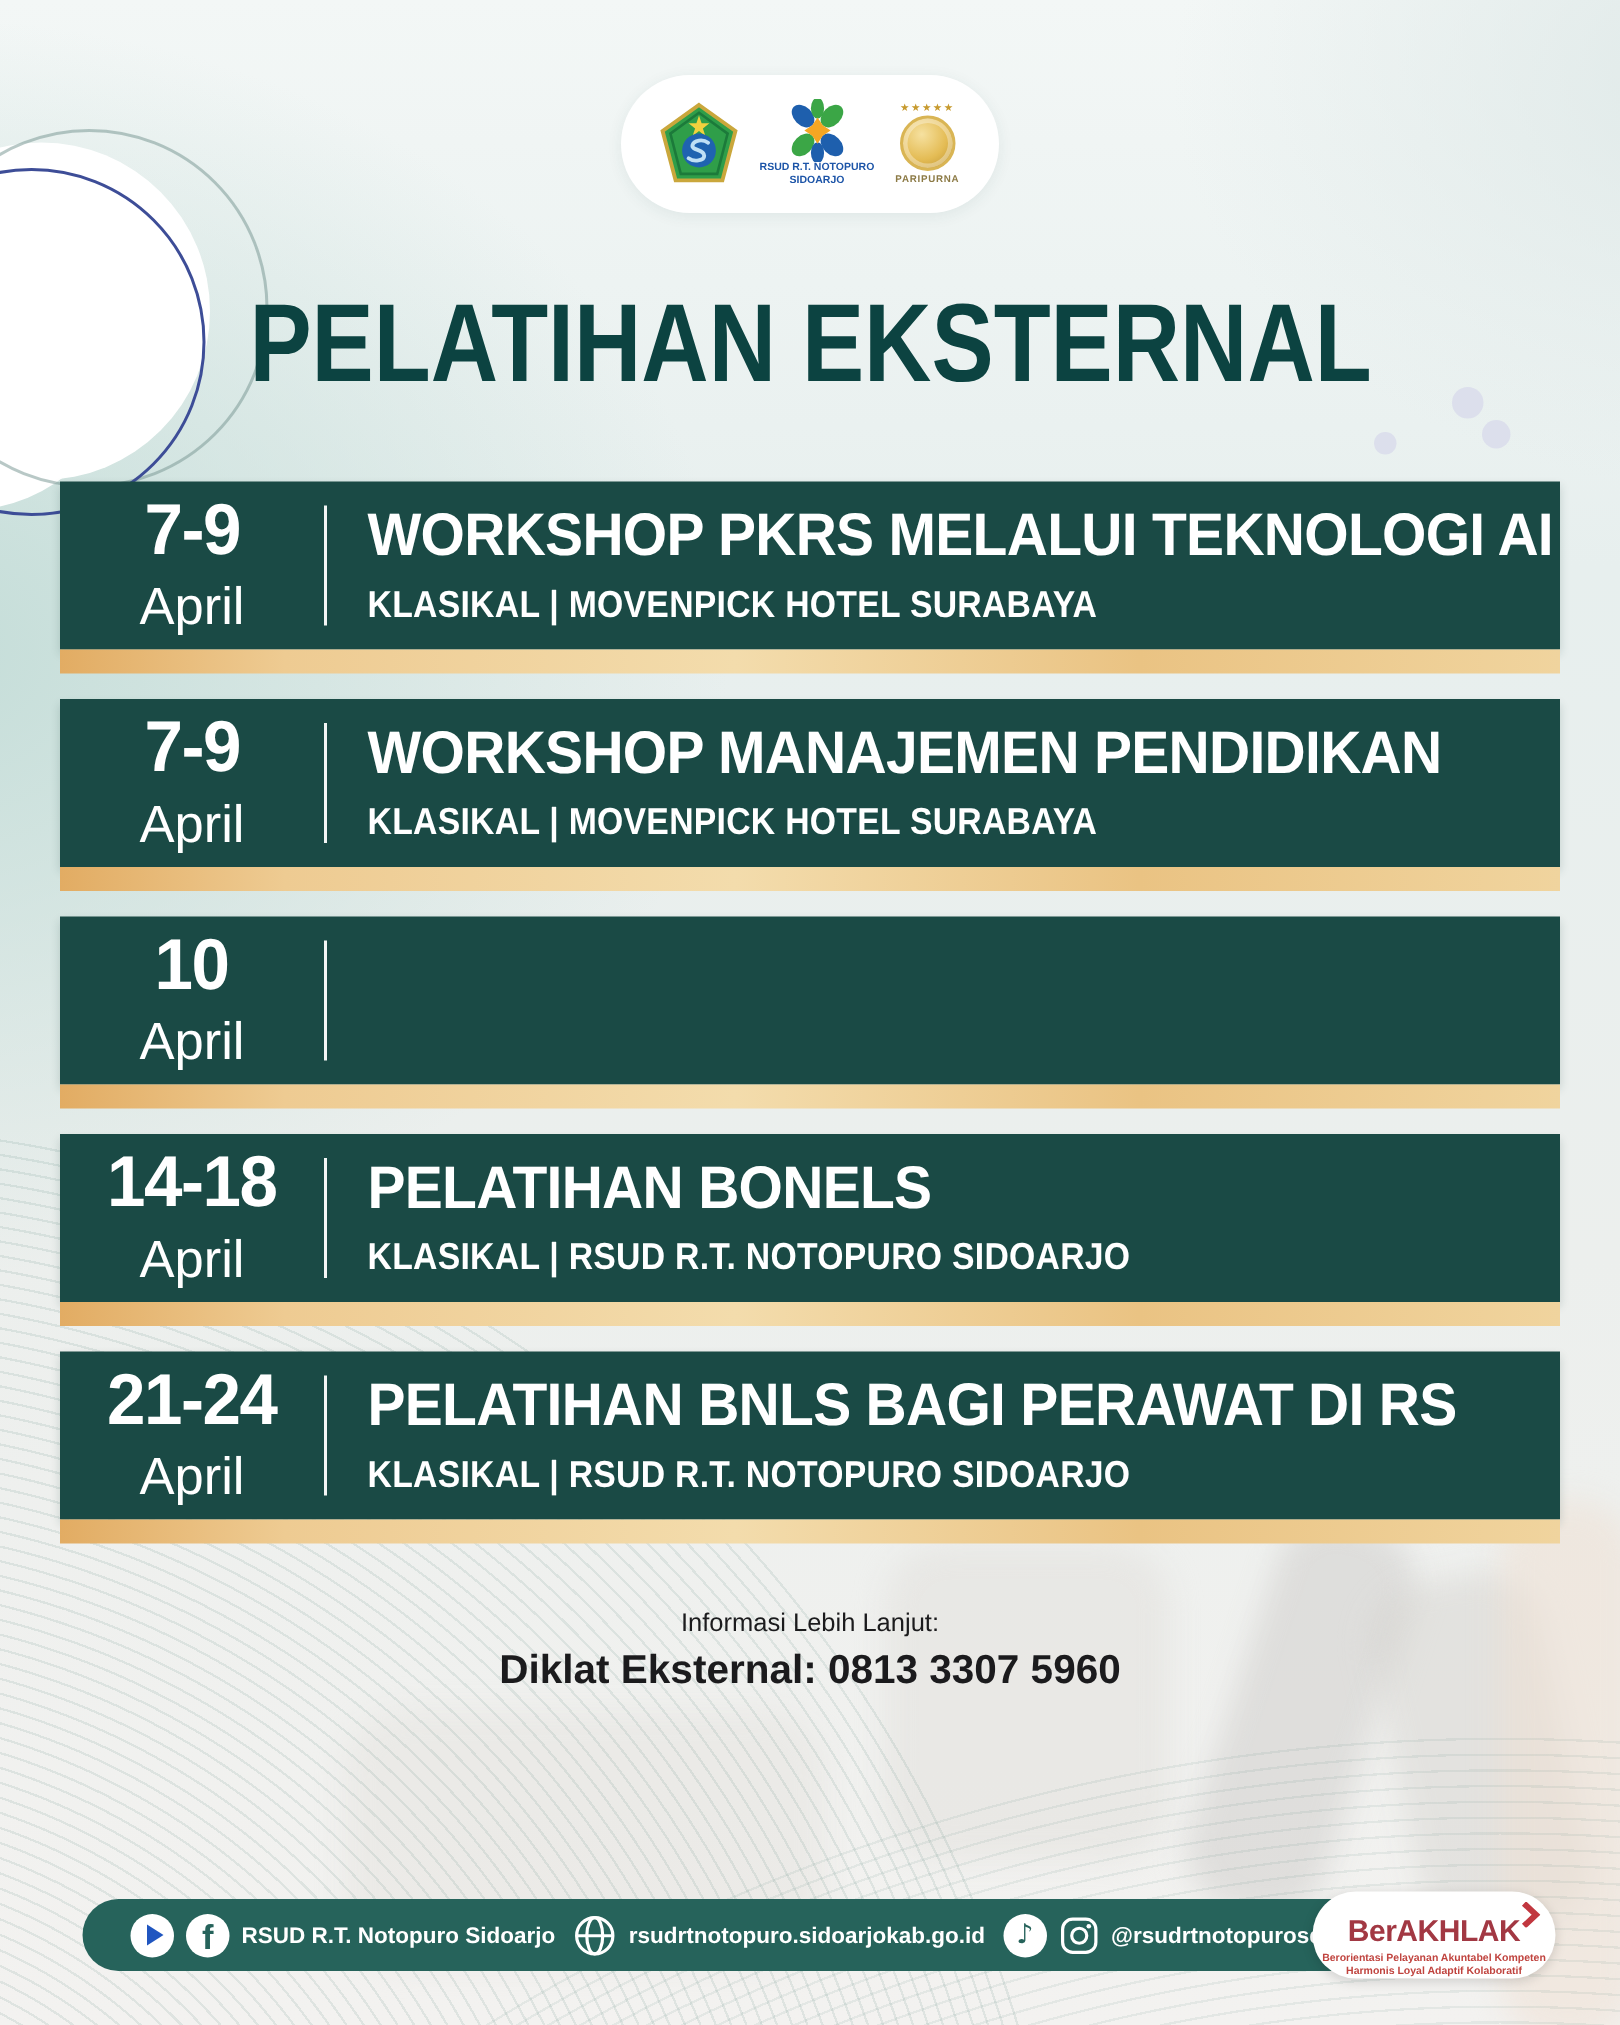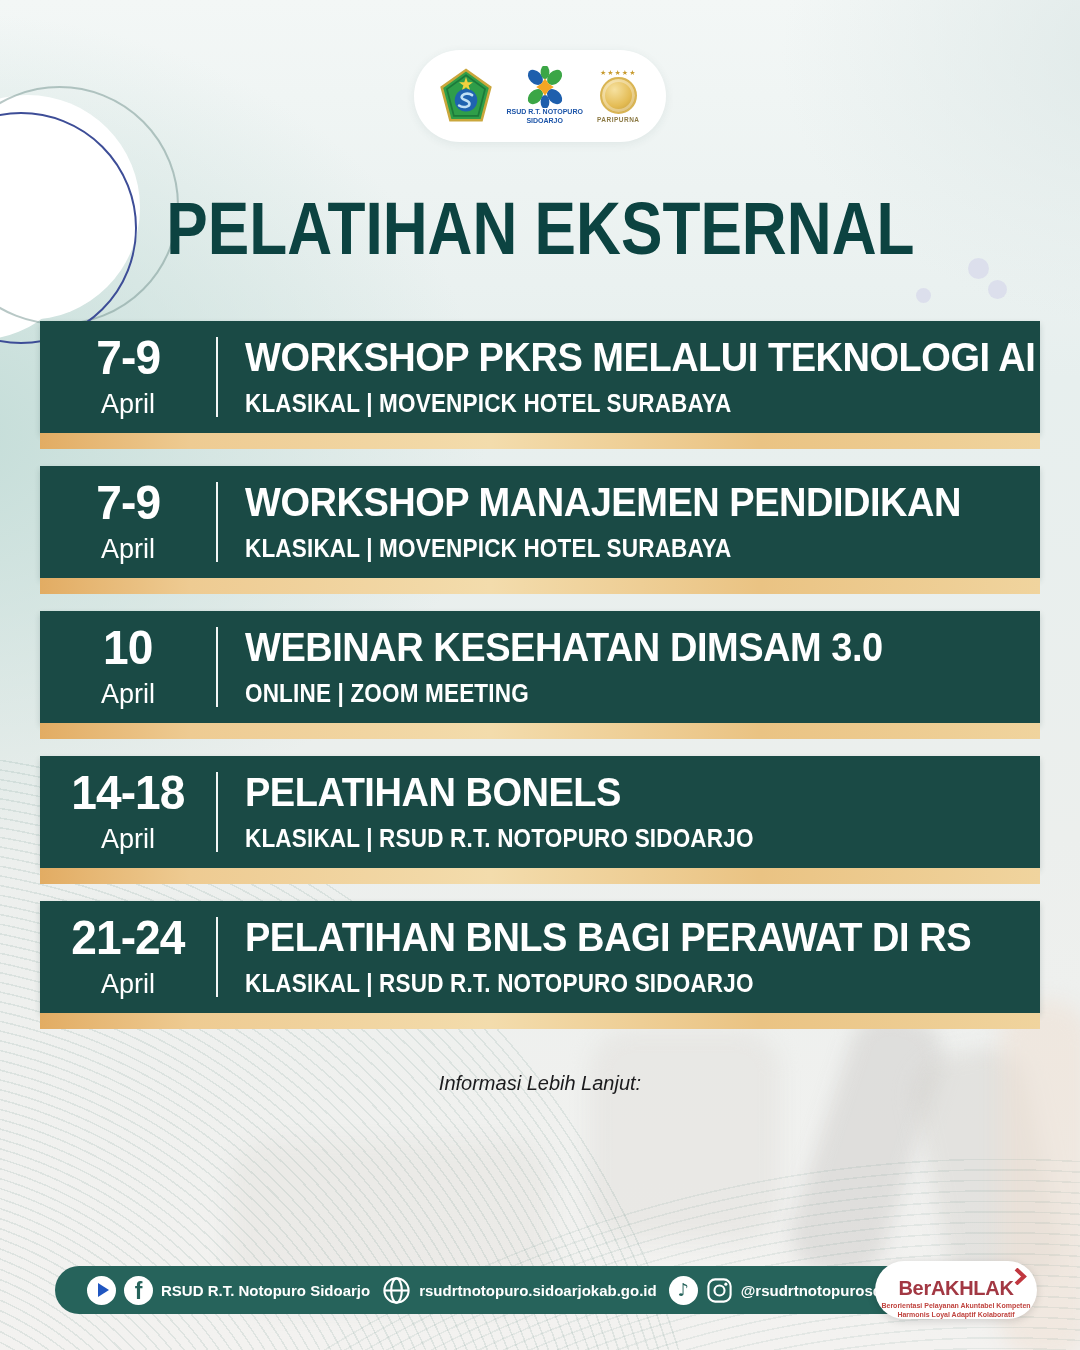--- a/index.html
+++ b/index.html
@@ -54,33 +54,33 @@
   .title-text { display:inline-block; font-size:74px; font-weight:800; color:#0C4341;
     transform:scaleX(.84); white-space:nowrap; letter-spacing:0; }
 
   
   .cards { position:absolute; top:321px; left:40px; width:1000px;
     display:flex; flex-direction:column; gap:17px; z-index:5; }
   .card-main { background:#1A4A45; height:112px; display:flex; align-items:center;
     box-shadow:0 3px 6px rgba(20,60,55,.18); }
   .card-date { width:176px; display:flex; flex-direction:column; align-items:center; justify-content:center; color:#fff; }
   .event-dates { font-size:48px; font-weight:700; line-height:1; letter-spacing:-1px; transform:scaleX(.96); }
-  .event-month { font-size:27px; font-weight:400; margin-top:7px; }
+  .event-month { font-size:35px; font-weight:400; margin-top:7px; }
   .card-divider { width:2px; height:80px; background:rgba(255,255,255,.95); flex:none; }
   .card-body { flex:1; padding-left:27px; display:flex; flex-direction:column; justify-content:center; color:#fff; overflow:hidden; }
   .event-title { font-size:40px; font-weight:700; letter-spacing:-.5px; white-space:nowrap;
     transform:scaleX(.95); transform-origin:left center; line-height:1.05; }
   .event-details { margin-top:11px; font-size:25px; font-weight:700; letter-spacing:.2px; white-space:nowrap;
     transform:scaleX(.9); transform-origin:left center; }
   .gold-bar { height:16px;
     background:linear-gradient(90deg,#E2AC63 0%,#EECB92 15%,#F3DCAC 45%,#EAC383 72%,#F0D49E 100%); }
 
   
   .contact { position:absolute; top:1072px; width:100%; text-align:center; color:#1b1b1d; z-index:5; }
-  .contact-info  { font-size:20px; font-weight:400;font-style:italic; }
+  .contact-info  { font-size:17px; font-weight:400; }
   .contact-phone { font-size:27px; font-weight:700; margin-top:6px; }
   .contact-site  { font-size:27px; font-style:italic; font-weight:500; margin-top:44px; letter-spacing:.5px; color:#1c1c1e; }
 
   
   .social-bar { position:absolute; left:55px; top:1266px; width:970px; height:48px;
     background:#26635B; border-radius:24px; display:flex; align-items:center;
     padding:0 170px 0 32px; box-sizing:border-box; color:#fff; z-index:6; }
   .icon-circle { width:29px; height:29px; border-radius:50%; background:#fff;
     display:flex; align-items:center; justify-content:center; flex:none; }
   .play-tri { width:0; height:0; border-top:7px solid transparent; border-bottom:7px solid transparent;
@@ -190,24 +190,20 @@
       <div class="gold-bar"></div>
     </div>
 
     <div class="card">
       <div class="card-main">
         <div class="card-date">
           <div class="event-dates">10</div>
           <div class="event-month">April</div>
         </div>
         <div class="card-divider"></div>
-        <div class="card-body">
-          <div class="event-title">WEBINAR KESEHATAN DIMSAM 3.0</div>
-          <div class="event-details">ONLINE | ZOOM MEETING</div>
-        </div>
       </div>
       <div class="gold-bar"></div>
     </div>
 
     <div class="card">
       <div class="card-main">
         <div class="card-date">
           <div class="event-dates">14-18</div>
           <div class="event-month">April</div>
         </div>
@@ -232,20 +228,21 @@
           <div class="event-details">KLASIKAL | RSUD R.T. NOTOPURO SIDOARJO</div>
         </div>
       </div>
       <div class="gold-bar"></div>
     </div>
 
   </div>
 
   <div class="contact">
     <div class="contact-info">Informasi Lebih Lanjut:</div>
+    <div class="contact-phone">Diklat Eksternal: 0813 3307 5960</div>
   </div>
 
   <div class="social-bar">
     <div class="icon-circle">
         <div class="play-tri"></div>
       </div>
     <div class="icon-circle gap-s">
       <span class="fb-f">f</span>
     </div>
     <span class="bar-text gap-s">RSUD R.T. Notopuro Sidoarjo</span>

